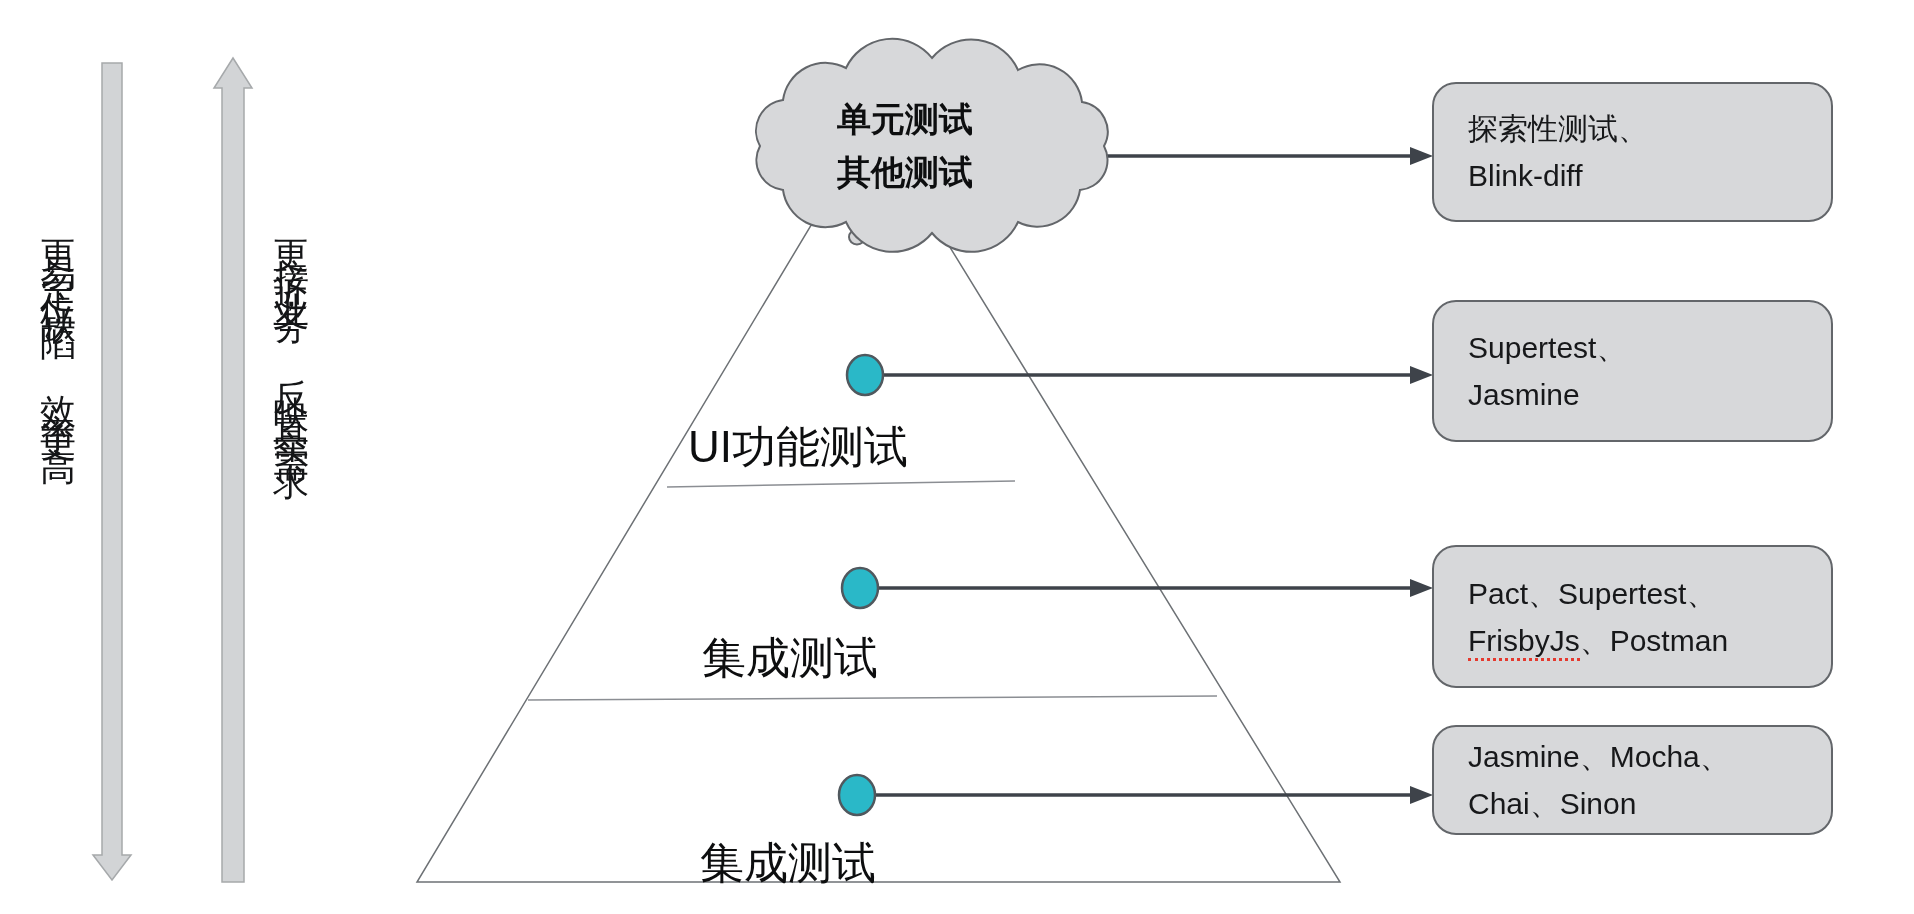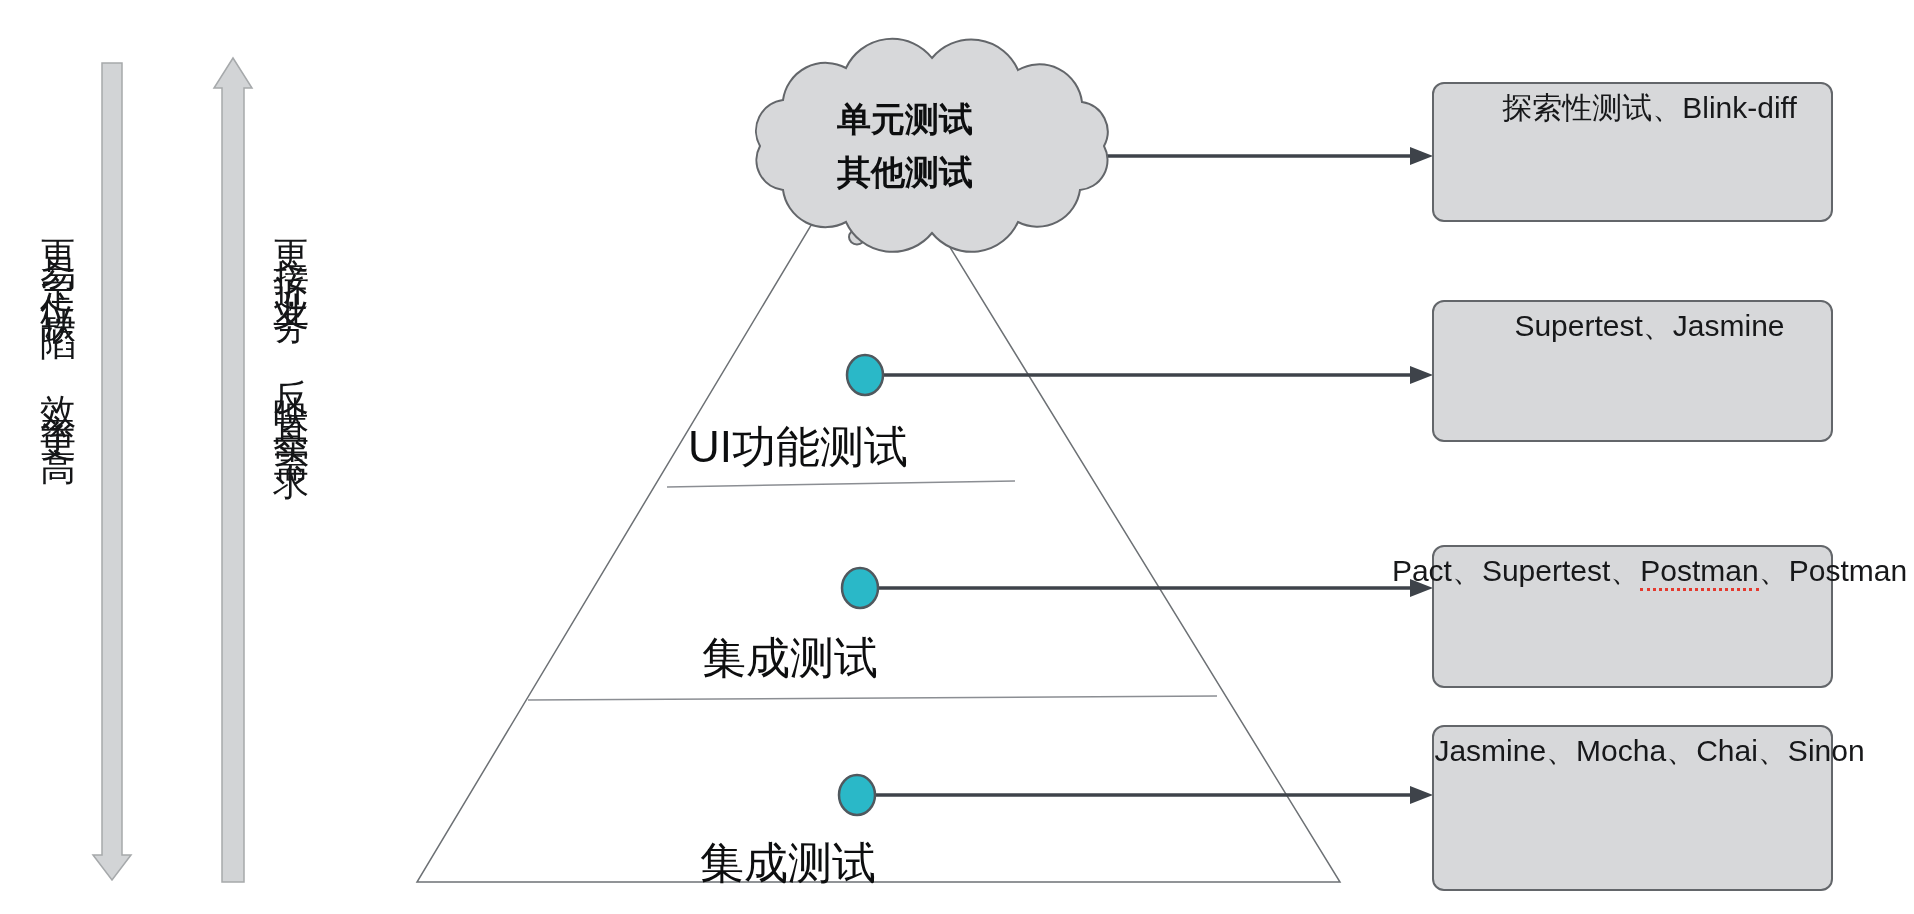--- a/index.html
+++ b/index.html
@@ -51,30 +51,30 @@
   .level-label-unit { left: 700px; top: 834px; }
 
   
   .tool-box {
     position: absolute;
     left: 1432px;
     width: 401px;
     box-sizing: border-box;
     background: #d7d8da;
     border: 2px solid #63666a;
-    border-radius: 12px;
+    border-radius: 24px;
     display: flex;
-    flex-direction: row;
+    flex-direction: column;
     justify-content: center;
     padding-left: 34px;
   }
   .tool-box-1 { top: 82px;  height: 140px; }
   .tool-box-2 { top: 300px; height: 142px; }
   .tool-box-3 { top: 522px; height: 143px; margin-top: 23px; }
-  .tool-box-4 { top: 725px; height: 166px; }
+  .tool-box-4 { top: 725px; height: 110px; }
   .tool-line {
     font-size: 30px;
     line-height: 47px;
     color: #17181a;
     white-space: nowrap;
   }
   .misspell {
     border-bottom: 3px dotted #e5392e;
     padding-bottom: 1px;
   }
@@ -143,21 +143,21 @@
   </div>
 
   <div class="tool-box tool-box-2">
     <div class="tool-line">Supertest、</div>
     <div class="tool-line">Jasmine</div>
   </div>
 
   <div class="tool-box tool-box-3">
     <div class="tool-line">Pact、Supertest、</div>
     <div class="tool-line">
-      <span class="misspell">Postman</span><span>、Postman</span>
+      <span class="misspell">FrisbyJs</span><span>、Postman</span>
     </div>
   </div>
 
   <div class="tool-box tool-box-4">
     <div class="tool-line">Jasmine、Mocha、</div>
     <div class="tool-line">Chai、Sinon</div>
   </div>
 
 </div>
 

